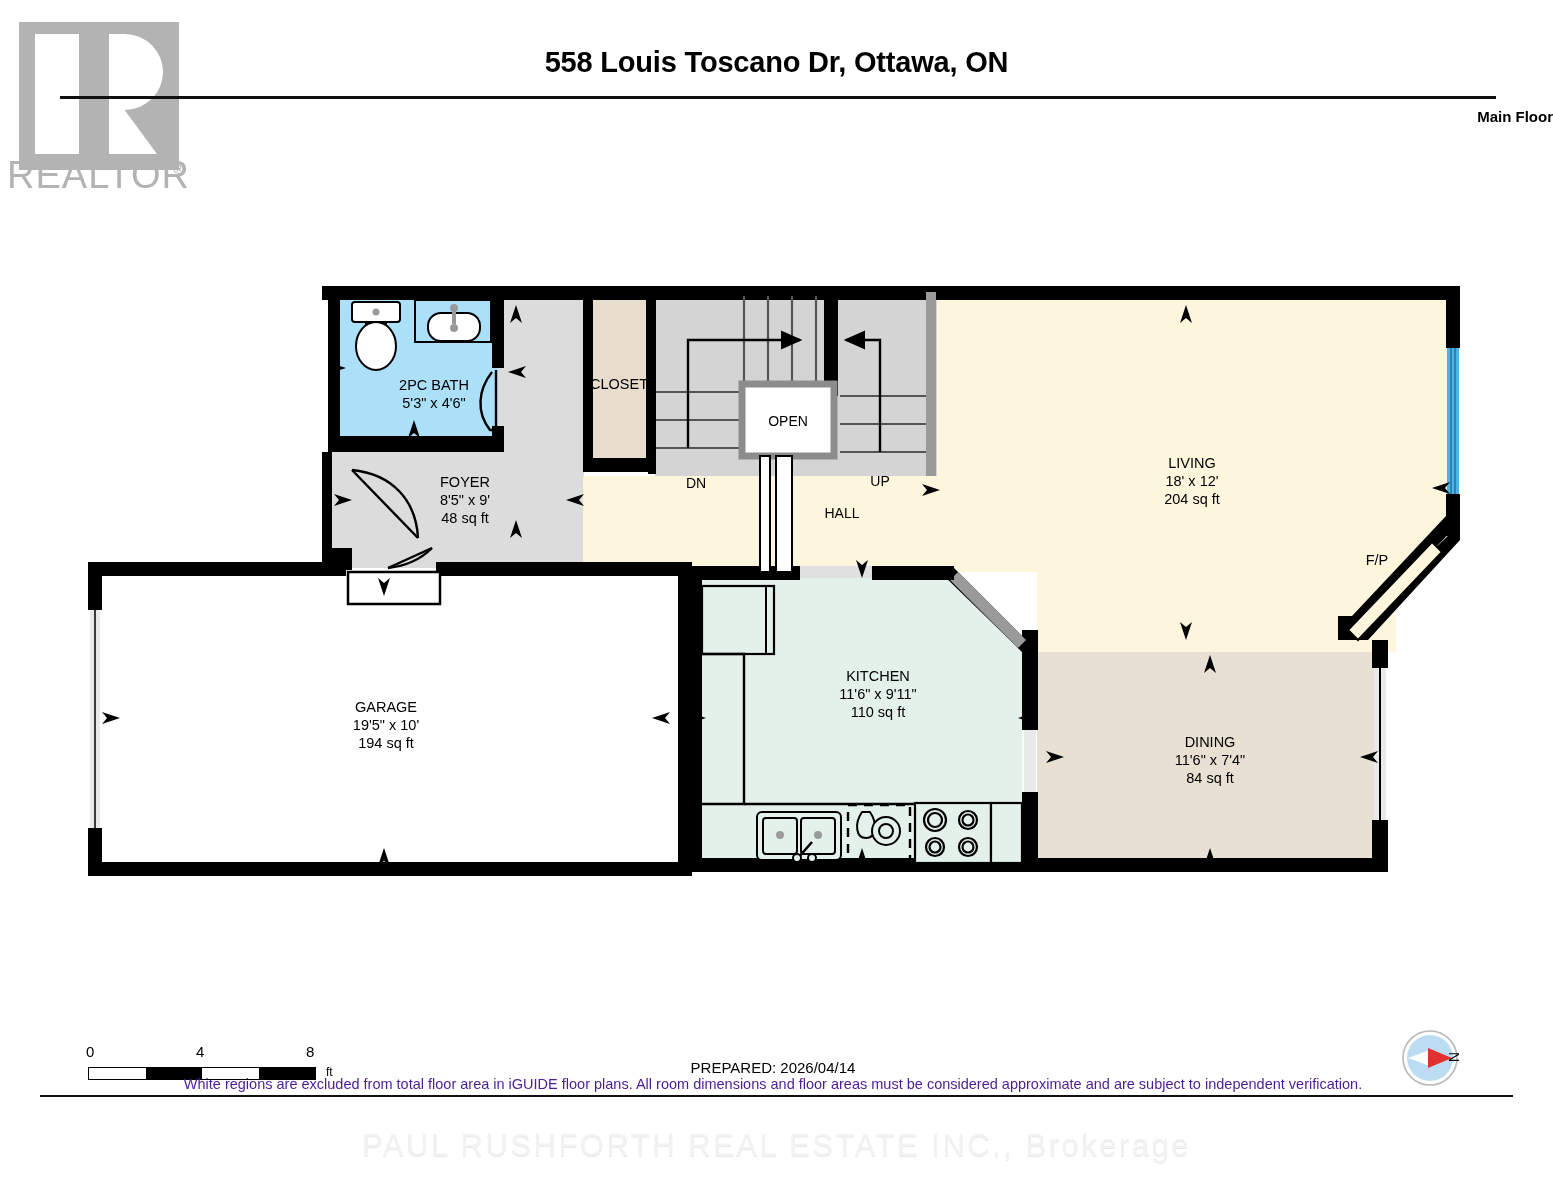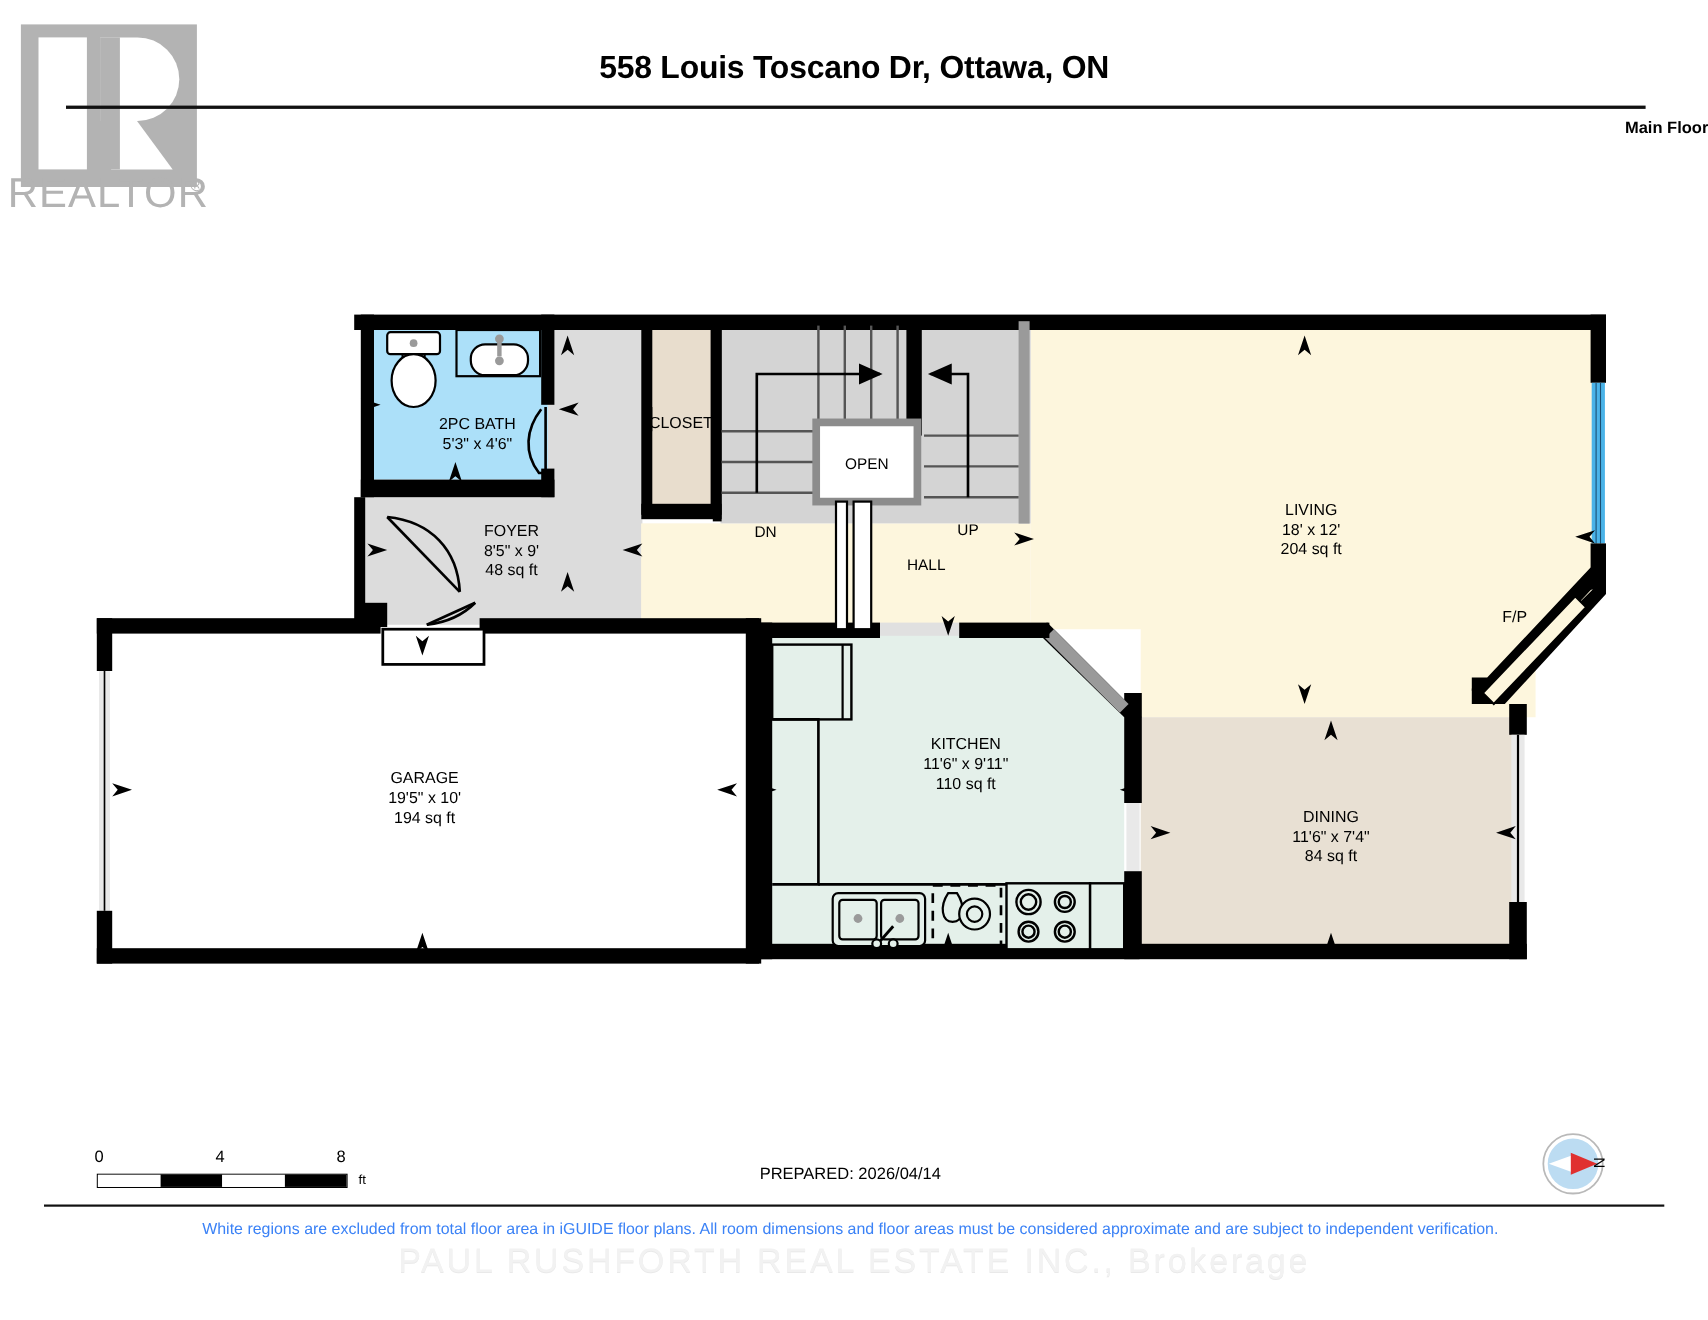--- a/index.html
+++ b/index.html
@@ -41,22 +41,22 @@
   #scale-track span{flex:1 1 0;}
   #scale-unit{position:absolute;left:248px;top:22px;font-size:12px;}
   #prepared{
     position:absolute;left:0;top:1059px;width:1546px;text-align:center;font-size:15px;
   }
   #compass{position:absolute;left:1400px;top:1028px;width:60px;height:60px;}
   #compass-n{position:absolute;left:1462px;top:1052px;font-size:14px;
      transform:rotate(90deg);transform-origin:left top;}
   #footer-rule{position:absolute;left:40px;top:1095px;width:1473px;height:2px;background:#111;}
   #disclaimer{
-    position:absolute;left:0;top:1110px;width:1546px;text-align:center;
-    font-size:14.5px;color:#3b82f6;
+    position:absolute;left:0;top:1076px;width:1546px;text-align:center;
+    font-size:14.5px;color:#4c1d95;
   }
   #watermark{
     position:absolute;left:0;top:1128px;width:1553px;text-align:center;
     font-size:31px;letter-spacing:2.5px;color:#f2f2f2;
     font-family:"Liberation Sans", sans-serif;
     text-shadow:0 1px 0 #e9e9e9;
     pointer-events:none;
   }
   
 </style>

